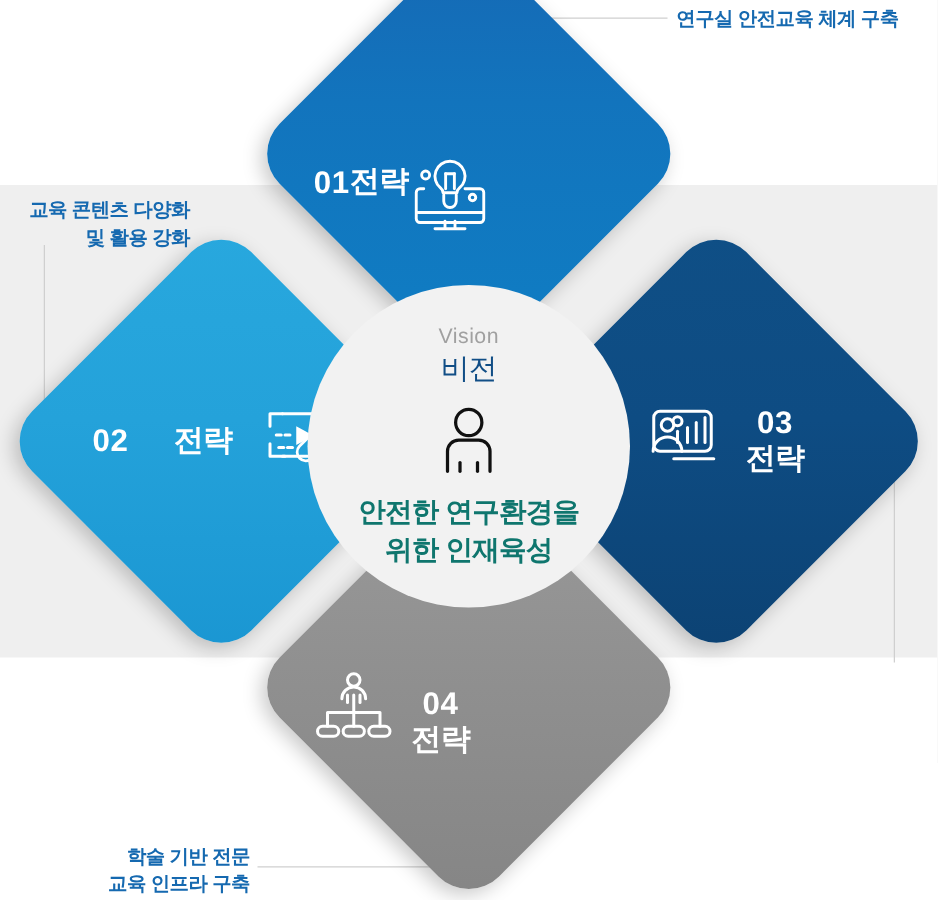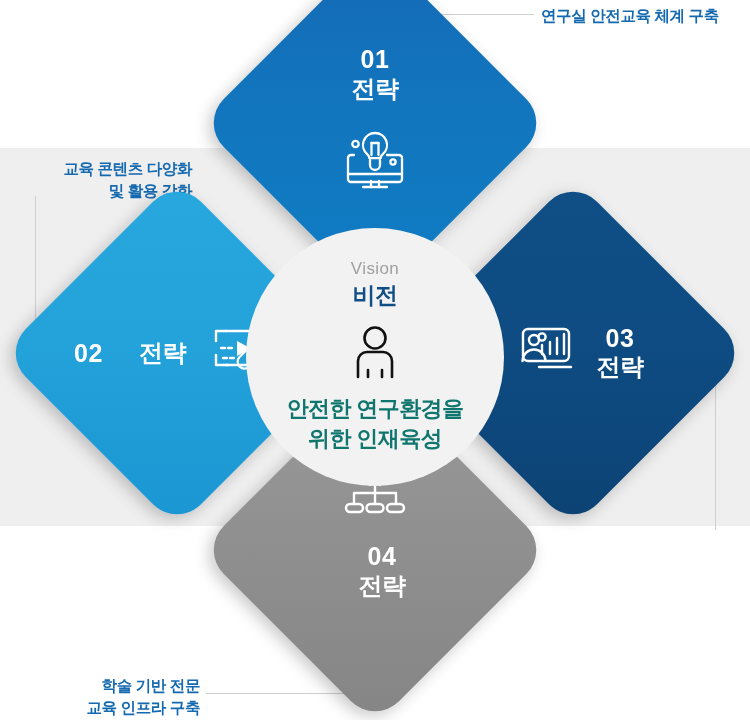--- a/index.html
+++ b/index.html
@@ -48,21 +48,21 @@
   
   .dia-wrap{position:absolute;width:248px;height:248px;}
   .dia{
     position:absolute;inset:0;
     border-radius:34px;
     transform:rotate(45deg);
     box-shadow:0 6px 16px rgba(0,0,0,.22);
   }
   .dia-content{
     position:absolute;inset:0;
-    display:flex;flex-direction:column;
+    display:flex;
     align-items:center;justify-content:center;
     color:#ffffff;
     pointer-events:none;
   }
   .dia-num{
     font-size:25px;font-weight:bold;line-height:1.15;letter-spacing:0.5px;
   }
   .dia-word{
     font-size:24px;font-weight:bold;line-height:1.25;letter-spacing:-0.5px;
   }
@@ -99,21 +99,21 @@
     border-radius:50%;
     background:#f2f2f2;
     z-index:9;
     display:flex;flex-direction:column;align-items:center;justify-content:center;
     box-shadow:0 0 0 0 rgba(0,0,0,0);
   }
   .vision-en{
     color:#a0a0a0;font-size:17px;letter-spacing:0.4px;line-height:1.1;margin-bottom:3px;
   }
   .vision-ko{
-    color:#114e86;font-size:23px;font-weight:bold;letter-spacing:-0.5px;line-height:1.2;
+    color:#114e86;font-size:23px;font-weight:normal;letter-spacing:-0.5px;line-height:1.2;
   }
   .vision-icon{margin-top:16px;margin-bottom:9px;}
   .vision-desc{
     color:#0f766e;font-size:22px;font-weight:bold;line-height:1.35;text-align:center;
     letter-spacing:-0.6px;white-space:pre-line;
   }
 </style>
 </head>
 <body>
 
@@ -128,21 +128,21 @@
   <div class="conn-dot" style="left:24px;top:342px;"></div>
 
   <div class="conn-line v" style="left:714.5px;top:363px;height:167px;"></div>
   <div class="conn-dot" style="left:704px;top:342px;"></div>
 
   <div class="conn-line h" style="left:206px;top:692.5px;width:159px;"></div>
   <div class="conn-dot" style="left:364px;top:682px;"></div>
 
   <div class="lbl l" style="left:541px;top:5px;">연구실 안전교육 체계 구축</div>
 
-  <div class="lbl r" style="left:0px;top:158px;width:152px;padding-left:40px;">교육 콘텐츠 다양화
+  <div class="lbl r" style="left:0px;top:158px;width:152px;">교육 콘텐츠 다양화
 및 활용 강화</div>
 
 
   <div class="lbl r" style="left:40px;top:675px;width:160px;">학술 기반 전문
 교육 인프라 구축</div>
 
   <div class="dia-wrap" id="d02">
     <div class="dia"></div>
     <div class="dia-content">
       <div class="txt-slot">

